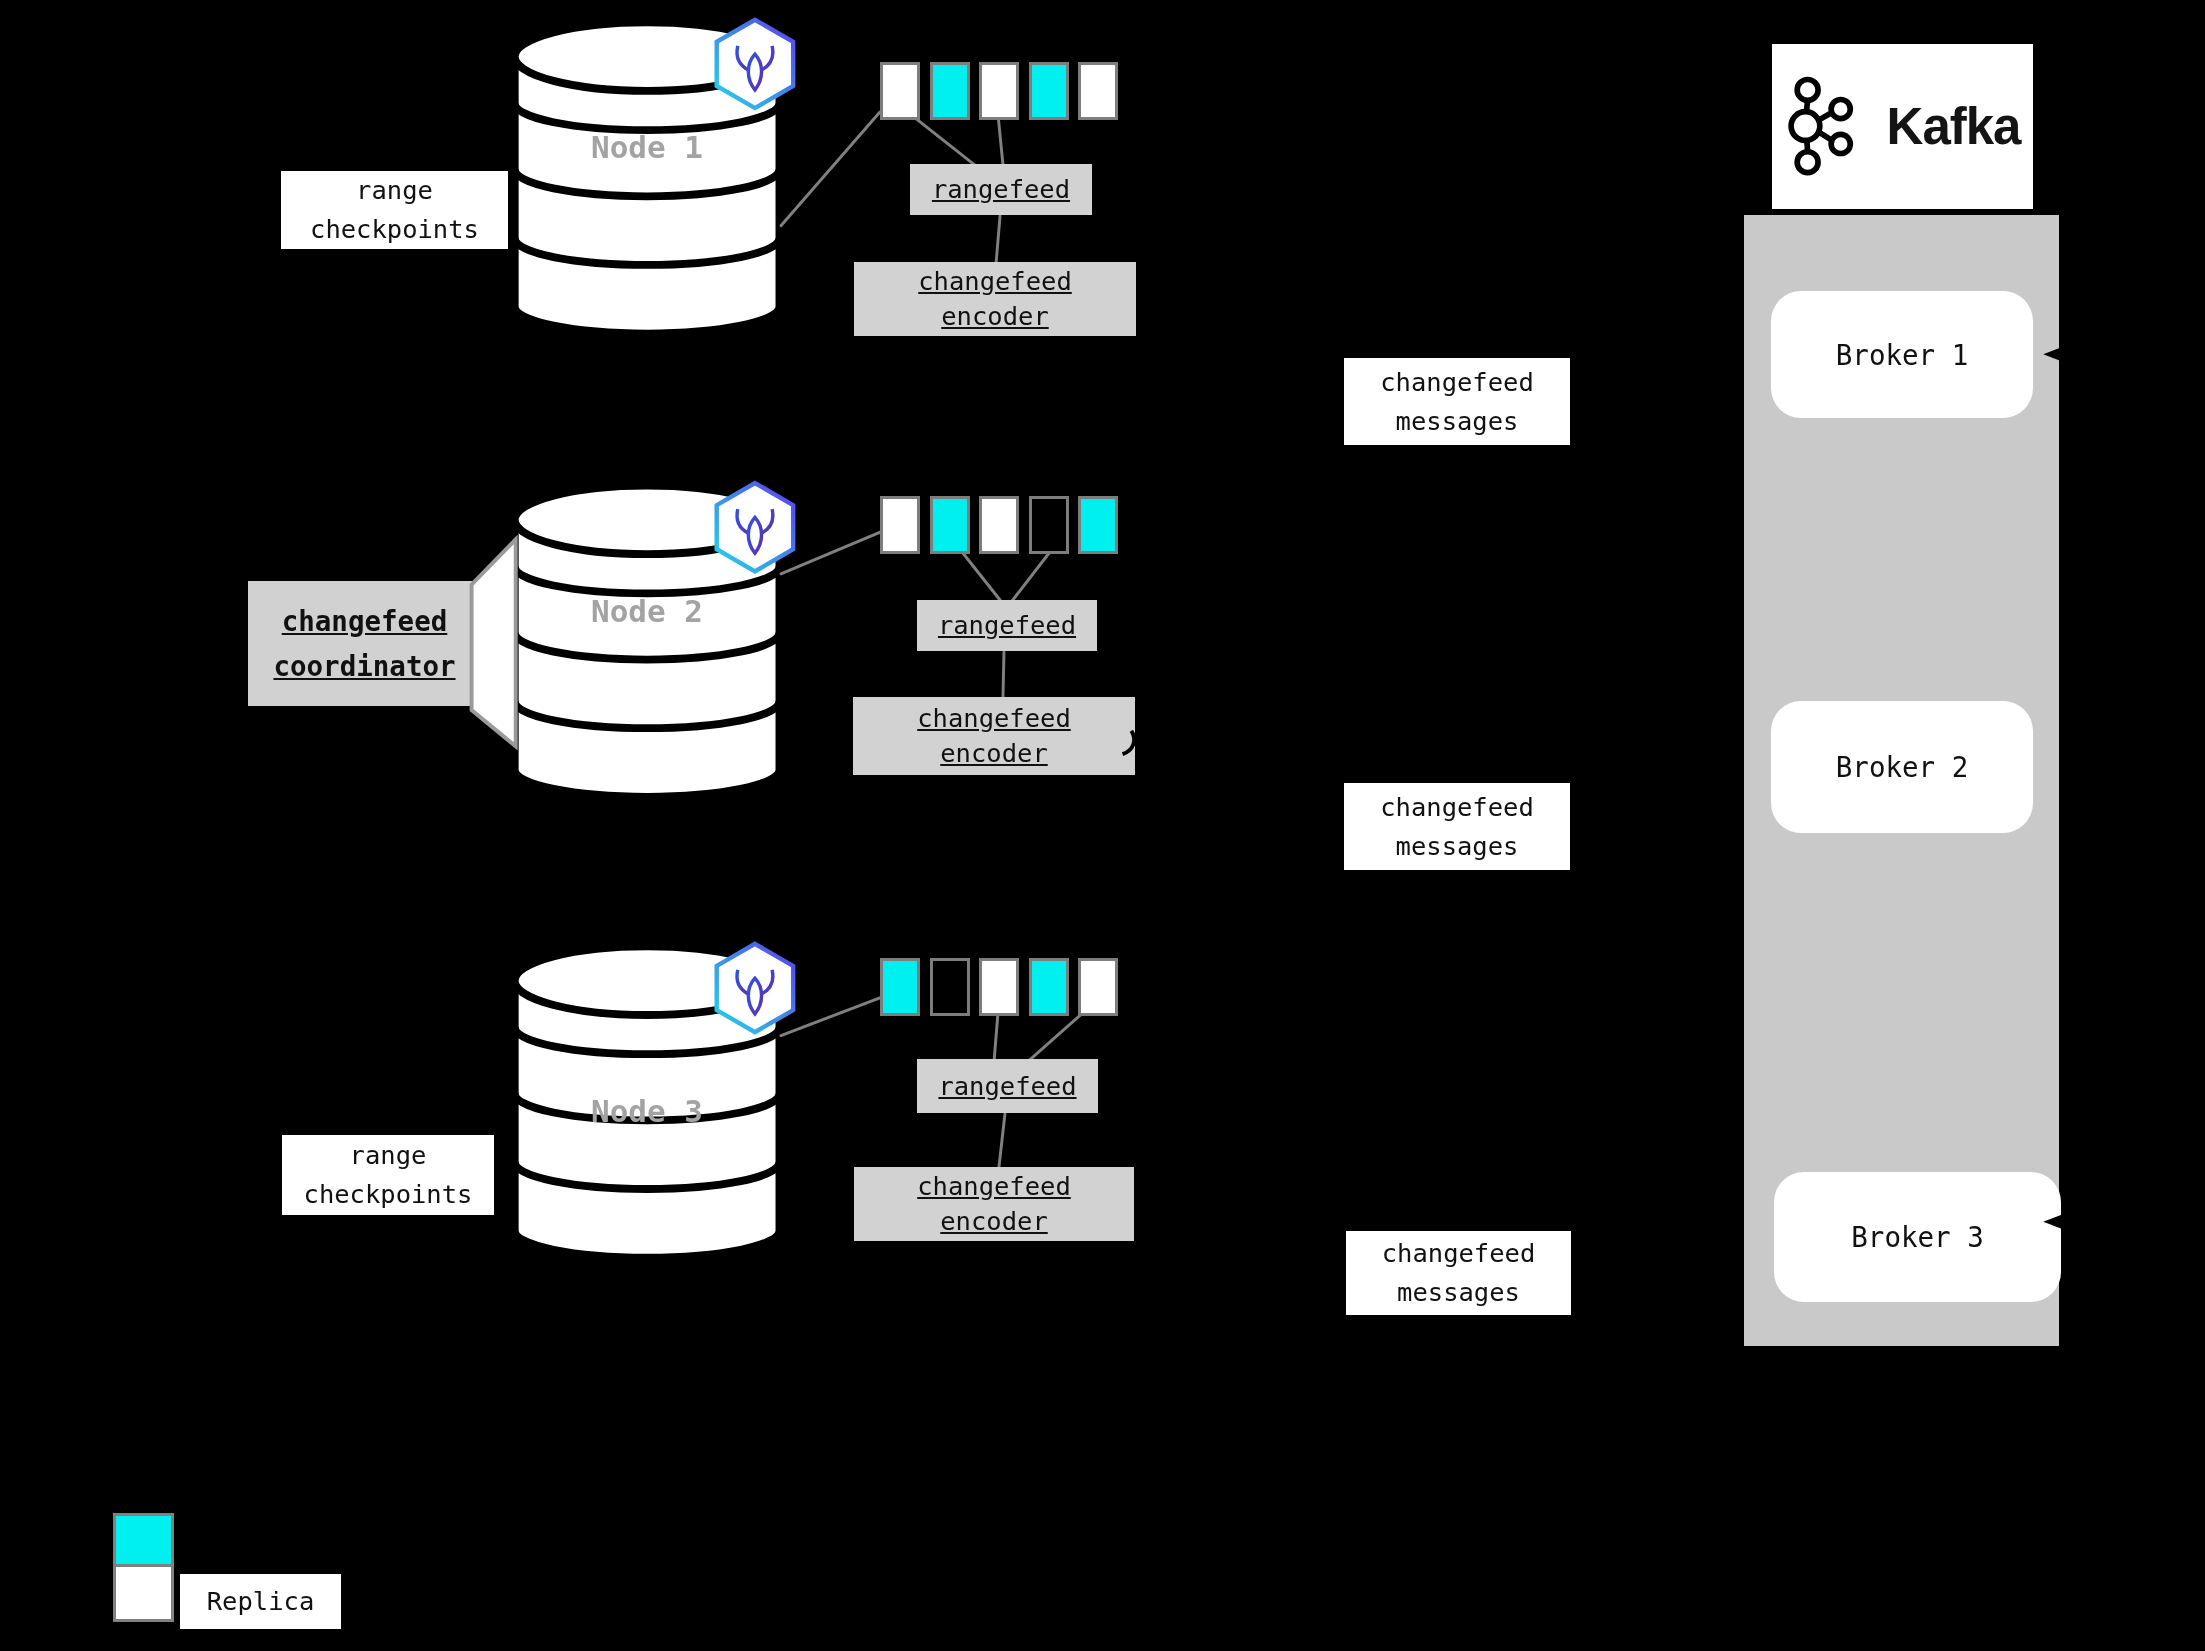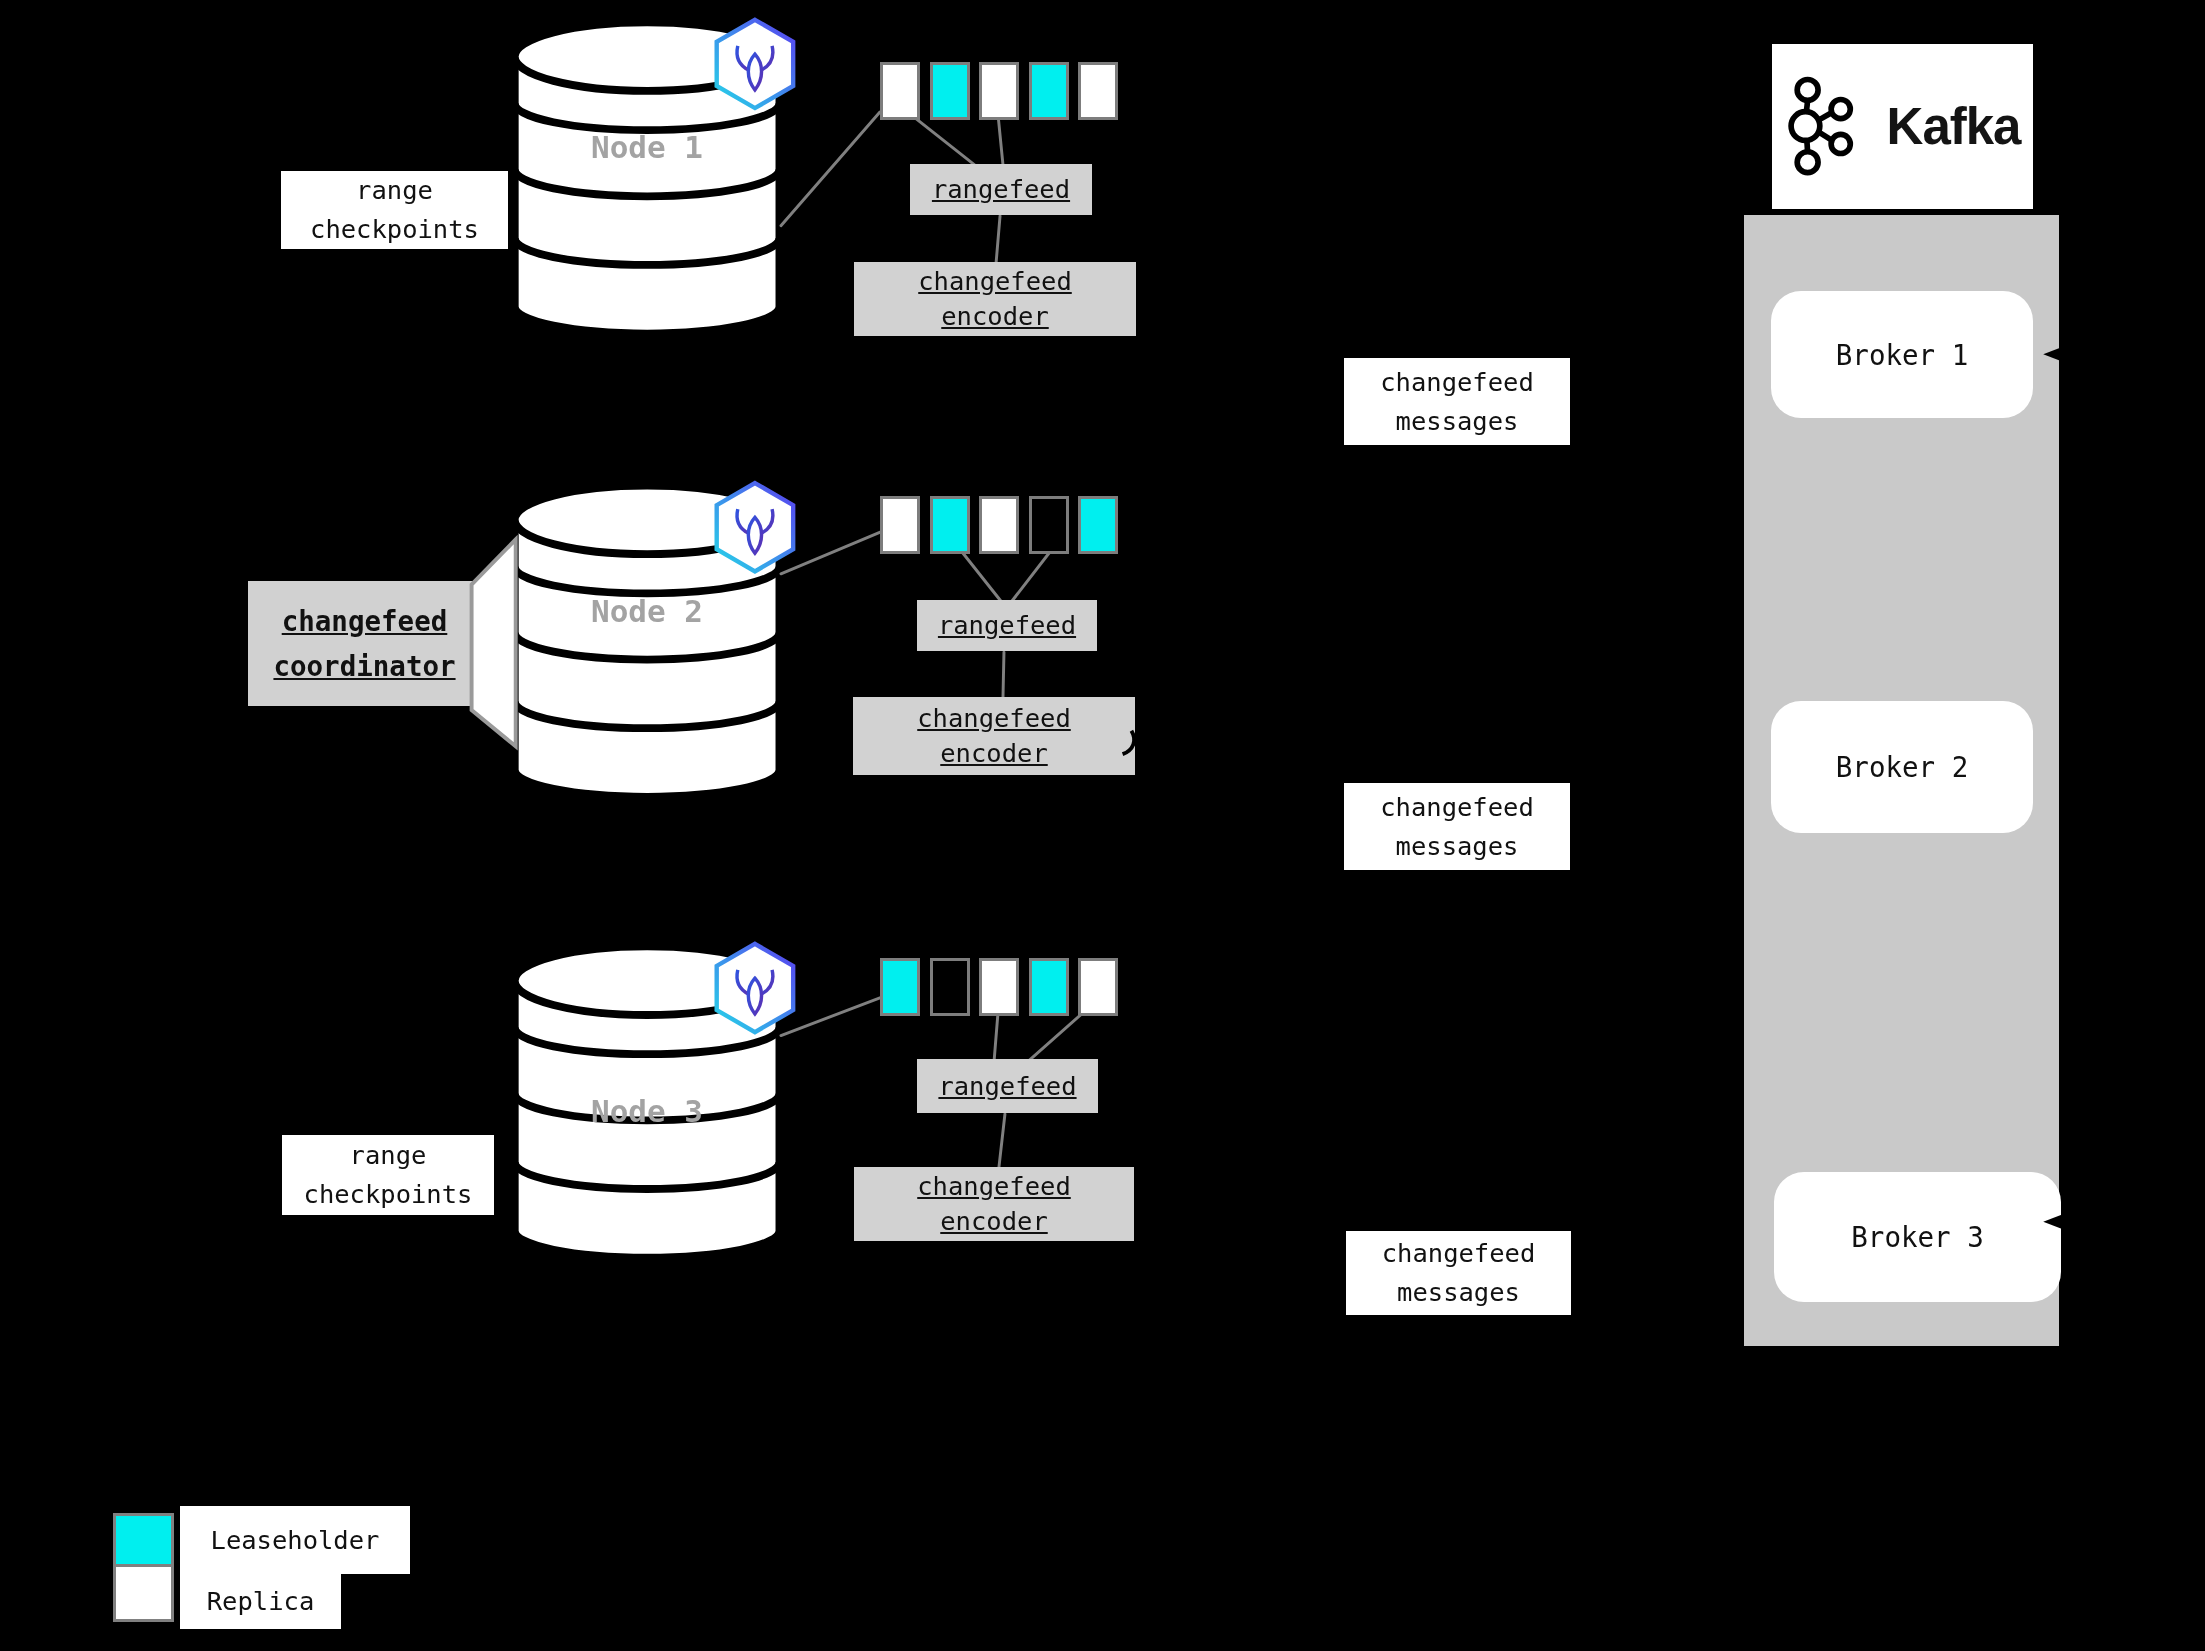--- a/index.html
+++ b/index.html
@@ -220,23 +220,20 @@
   </div>
 
   <div class="abs whitebox mono" style="left:1346px;top:1231px;width:225px;height:84px;">
     <span>changefeed</span>
     <span>messages</span>
   </div>
 
 
   <div class="legend-sq" style="left:113px;top:1513px;" data-color="leaseholder"></div>
   <div class="legend-sq" style="left:113px;top:1564px;" data-color="replica"></div>
-  <div class="abs whitebox mono" style="left:180px;top:1506px;width:230px;height:68px;">
-    <span>Leaseholder</span>
-  </div>
   <div class="abs whitebox mono" style="left:180px;top:1574px;width:161px;height:55px;">
     <span>Replica</span>
   </div>
 
   <svg class="layer" width="2205" height="1652" viewBox="0 0 4498 3369">
     <polygon points="1052,1100 962,1192 962,1448 1052,1522" fill="#FFFFFF" stroke="#9A9A9A" stroke-width="8"></polygon>
     <polygon points="4168,722 4236,696 4236,748" fill="#000"></polygon>
     <polygon points="4168,2492 4236,2466 4236,2518" fill="#000"></polygon>
     <path d="M2290,1538 C2312,1530 2320,1510 2308,1490" fill="none" stroke="#000" stroke-width="8"></path>
   </svg>

